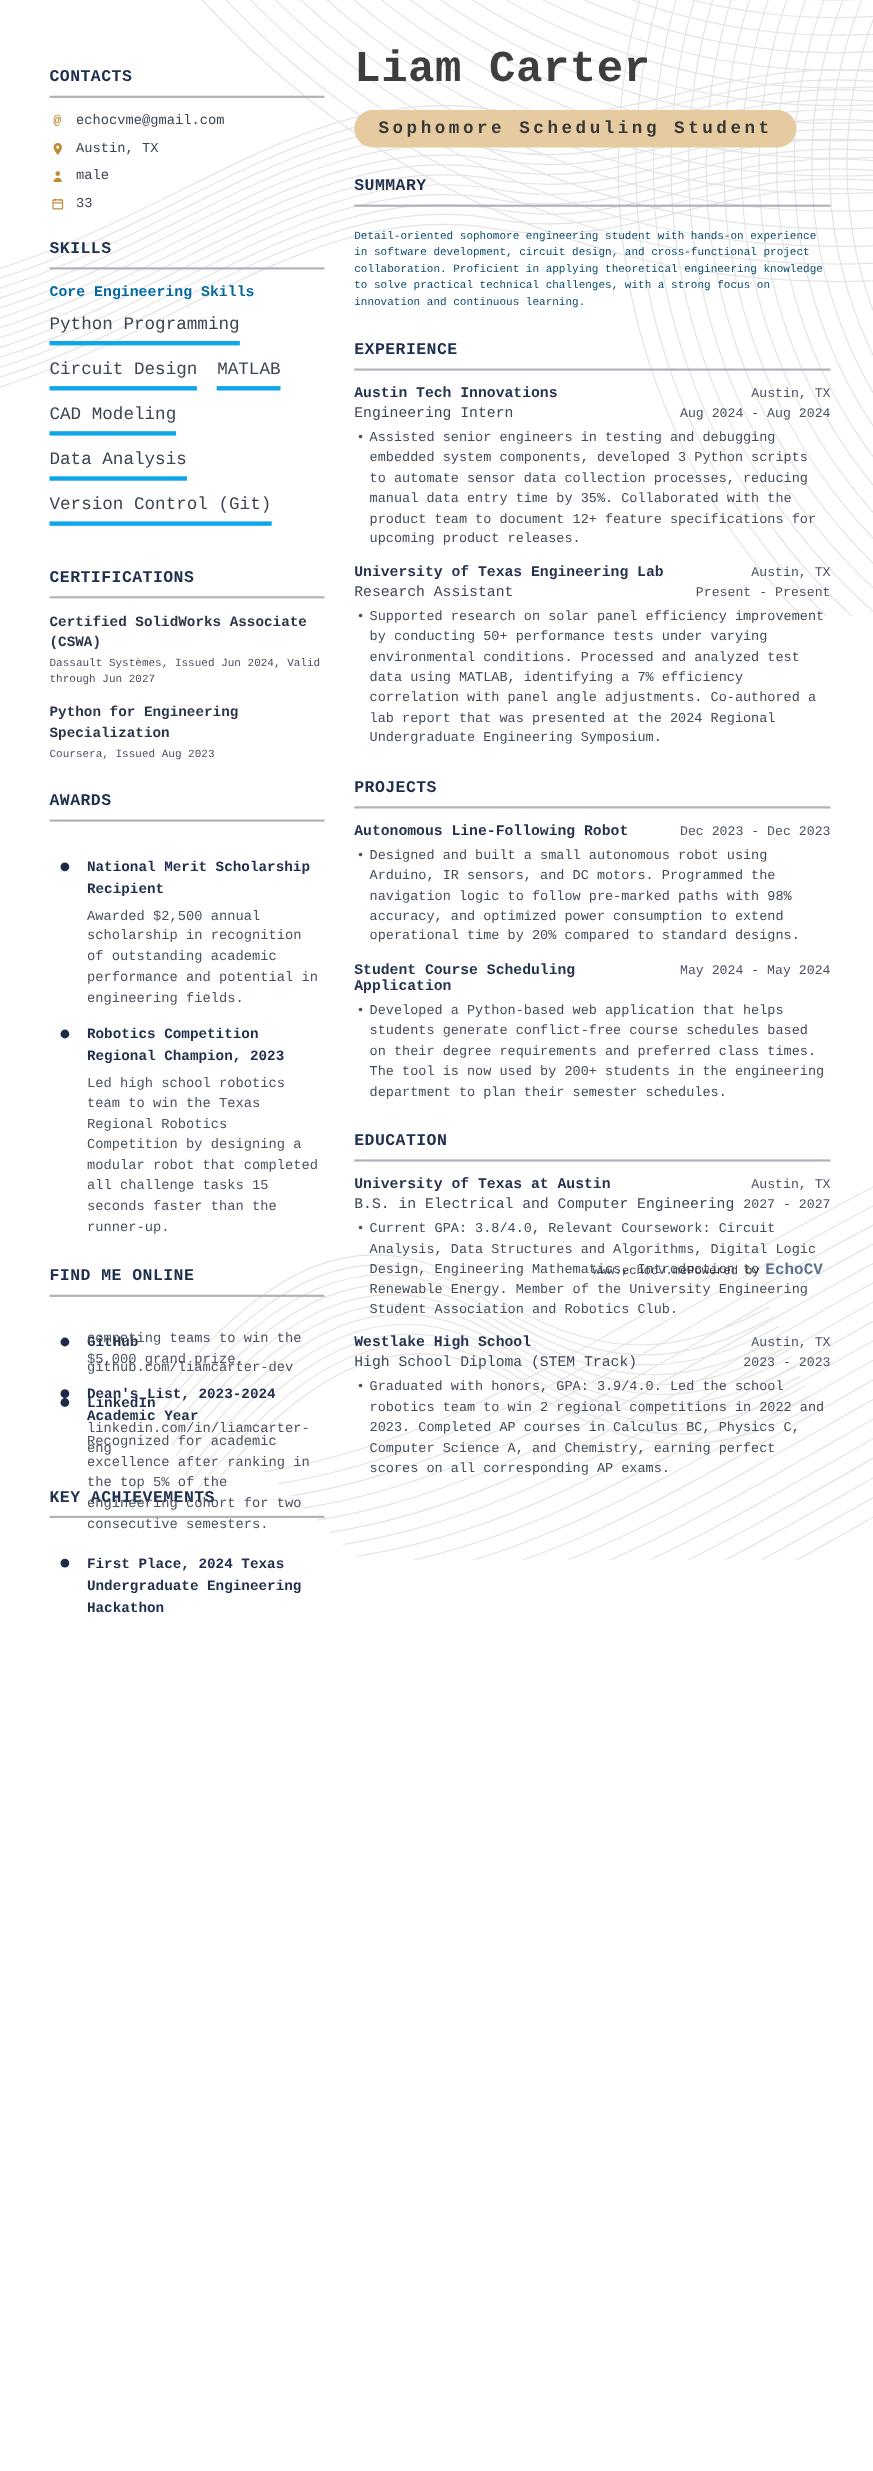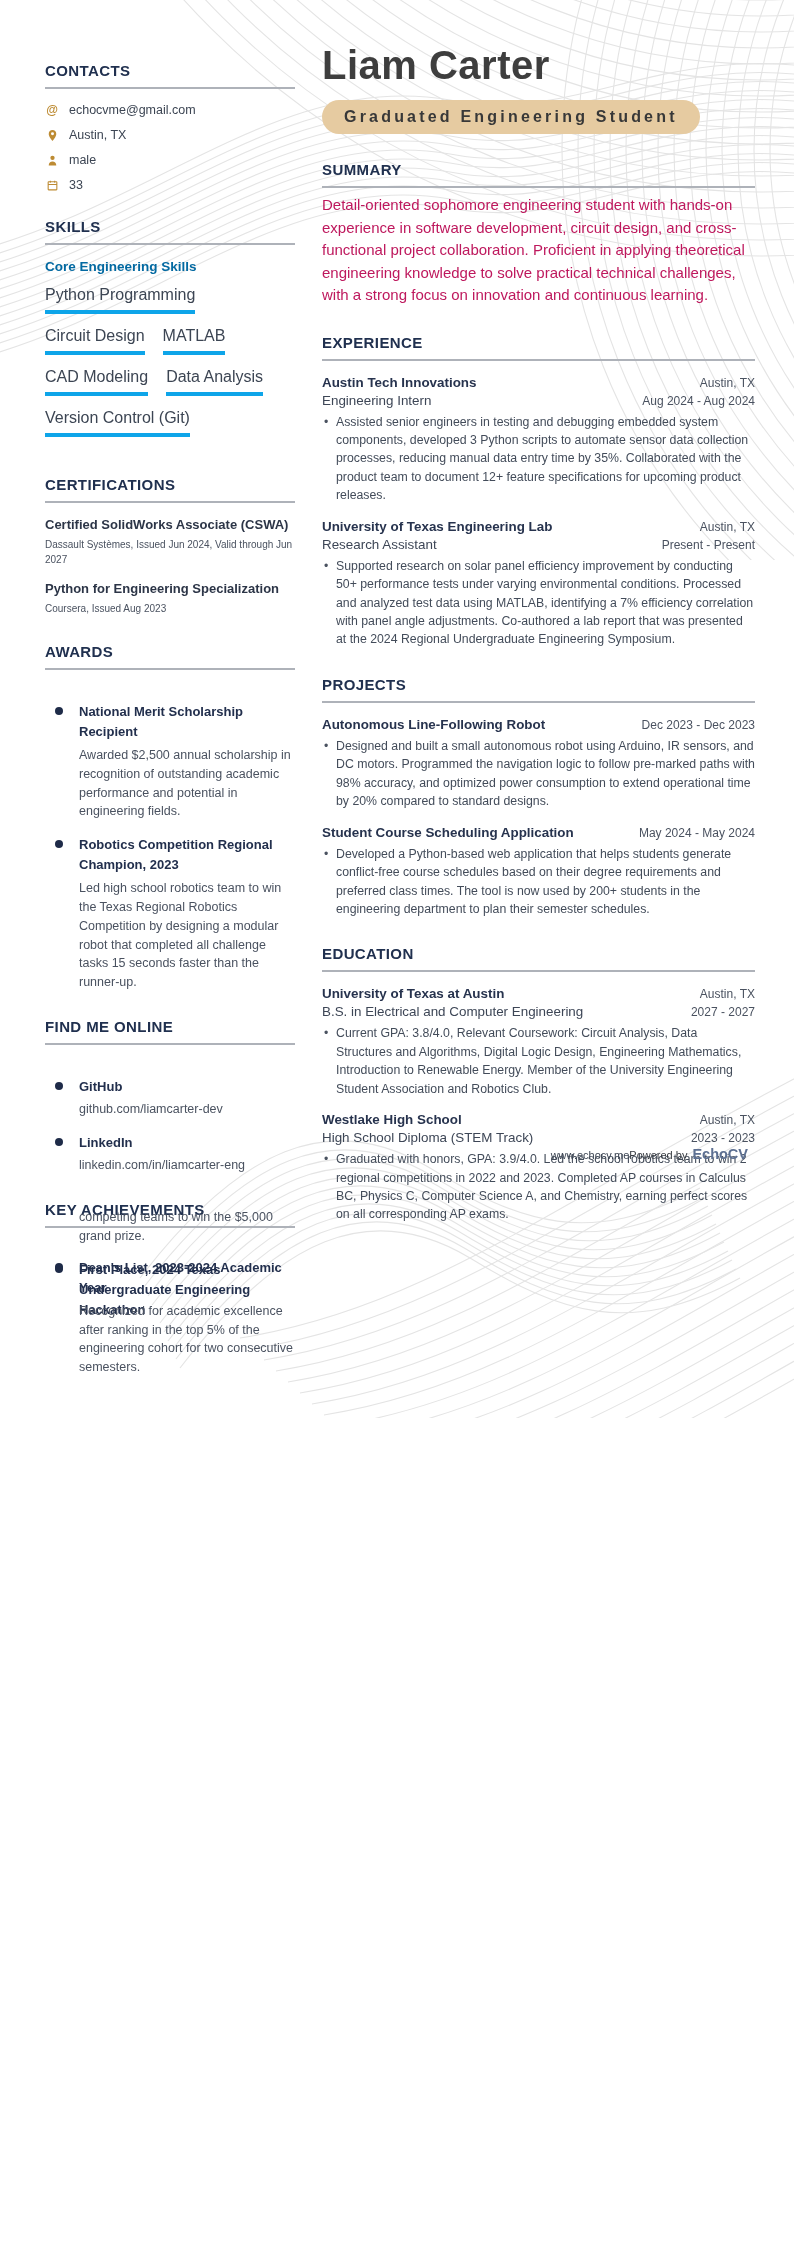--- a/index.html
+++ b/index.html
@@ -1,18 +1,18 @@
 <!DOCTYPE html>
 <html><head>
 <meta charset="utf-8">
 <style>
   html,body{margin:0;padding:0;background:#fff;}
   .canvas{
     position:relative;width:794px;height:2246px;background:#ffffff;overflow:hidden;
-    font-family:Liberation Sans, sans-serif;color:#434c5a;
+    font-family:Liberation Mono, monospace;color:#434c5a;
   }
   
   .decor{position:absolute;pointer-events:none;}
   .decor path,.decor circle{fill:none;stroke:#e4e4e4;stroke-width:1.1px;}
   #decor-top{top:0;left:0;}
   #decor-mid{top:1078px;left:0;}
   
   .sec-title{font-size:15px;font-weight:700;color:#20304f;letter-spacing:.4px;}
   .rule{border:none;border-top:2px solid #aeb2b9;margin:8px 0 0 0;}
   
@@ -33,21 +33,21 @@
   .dot{position:absolute;left:10px;top:5px;width:8px;height:8px;border-radius:50%;background:#1e2b48;}
   .bitem-title{font-size:13px;font-weight:700;color:#222f4d;line-height:1.55;}
   .bitem-desc{font-size:12.5px;color:#4a5260;line-height:1.5;margin-top:4px;}
   .bitem-url{font-size:12.5px;color:#4a5260;line-height:1.5;margin-top:3px;}
   
   .main{position:absolute;left:322px;top:42px;width:433px;}
   .name{font-size:40px;font-weight:600;color:#3e3e3e;letter-spacing:.5px;line-height:1.15;}
   .badge{display:inline-block;margin-top:12px;background:#e6cba1;border-radius:17px;padding:8px 22px;
          font-size:16px;font-weight:600;color:#383838;letter-spacing:3.2px;}
   .m-section{margin-top:27px;}
-  .m-body{font-size:15px;color:#be185d;line-height:1.5;margin-top:6px;}
+  .m-body{font-size:10px;color:#0c4a6e;line-height:1.5;margin-top:20px;}
   .entry{margin-top:14px;}
   .erow{display:flex;justify-content:space-between;align-items:baseline;}
   .e-company{font-size:13.4px;font-weight:700;color:#27334e;}
   .e-right{font-size:12px;color:#4a5260;white-space:nowrap;}
   .e-pos{font-size:13.4px;color:#3d4656;margin-top:3px;}
   .ebullets{margin:5px 0 0 0;padding:0;list-style:none;}
   .ebullets li{position:relative;padding-left:14px;font-size:12.3px;color:#434c5a;line-height:1.5;}
   .ebullets li::before{content:"•";position:absolute;left:2px;top:0;color:#4a5260;}
   
   .footer{position:absolute;left:45px;right:46px;display:flex;justify-content:flex-end;align-items:baseline;margin-top:45px;}
@@ -242,21 +242,21 @@
           <span class="dot"></span>
           <div class="bitem-title">First Place, 2024 Texas Undergraduate Engineering Hackathon</div>
         </div>
       </div>
     </div>
   </div>
 
   <div class="main">
 
     <div class="name">Liam Carter</div>
-    <div class="badge">Graduated Engineering Student</div>
+    <div class="badge">Sophomore Scheduling Student</div>
 
     <div class="m-section">
       <div class="sec-title">SUMMARY</div>
       <hr class="rule">
       <div class="m-body">Detail-oriented sophomore engineering student with hands-on experience in software development, circuit design, and cross-functional project collaboration. Proficient in applying theoretical engineering knowledge to solve practical technical challenges, with a strong focus on innovation and continuous learning.</div>
     </div>
 
     <div class="m-section">
       <div class="sec-title">EXPERIENCE</div>
       <hr class="rule">

